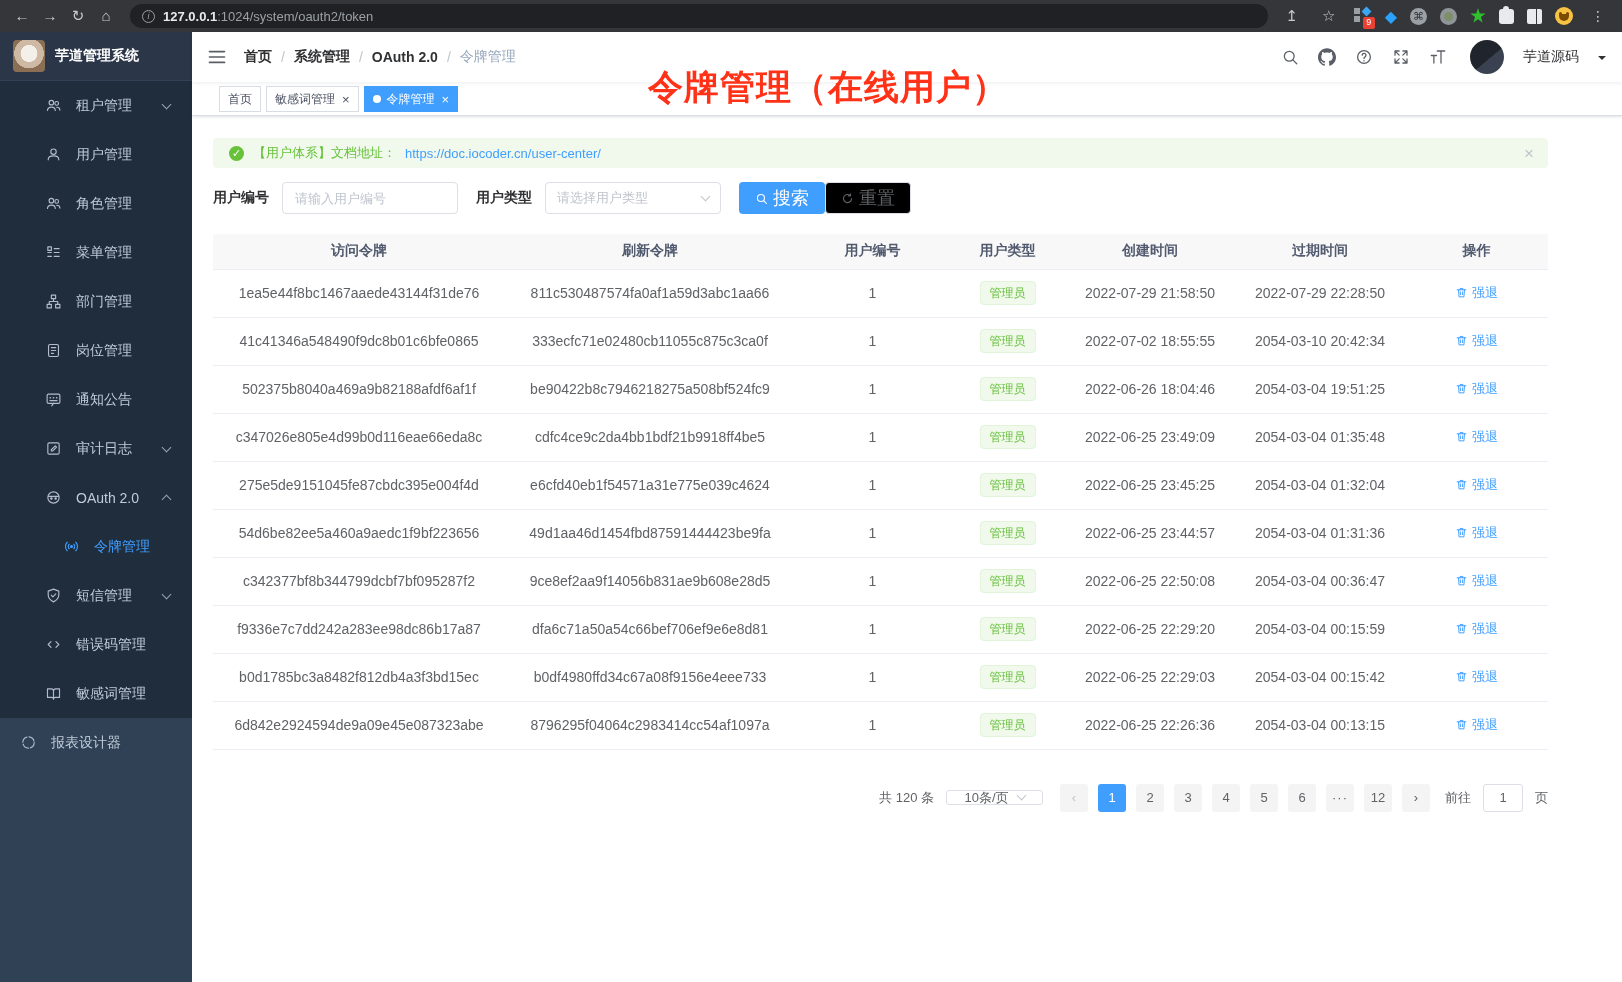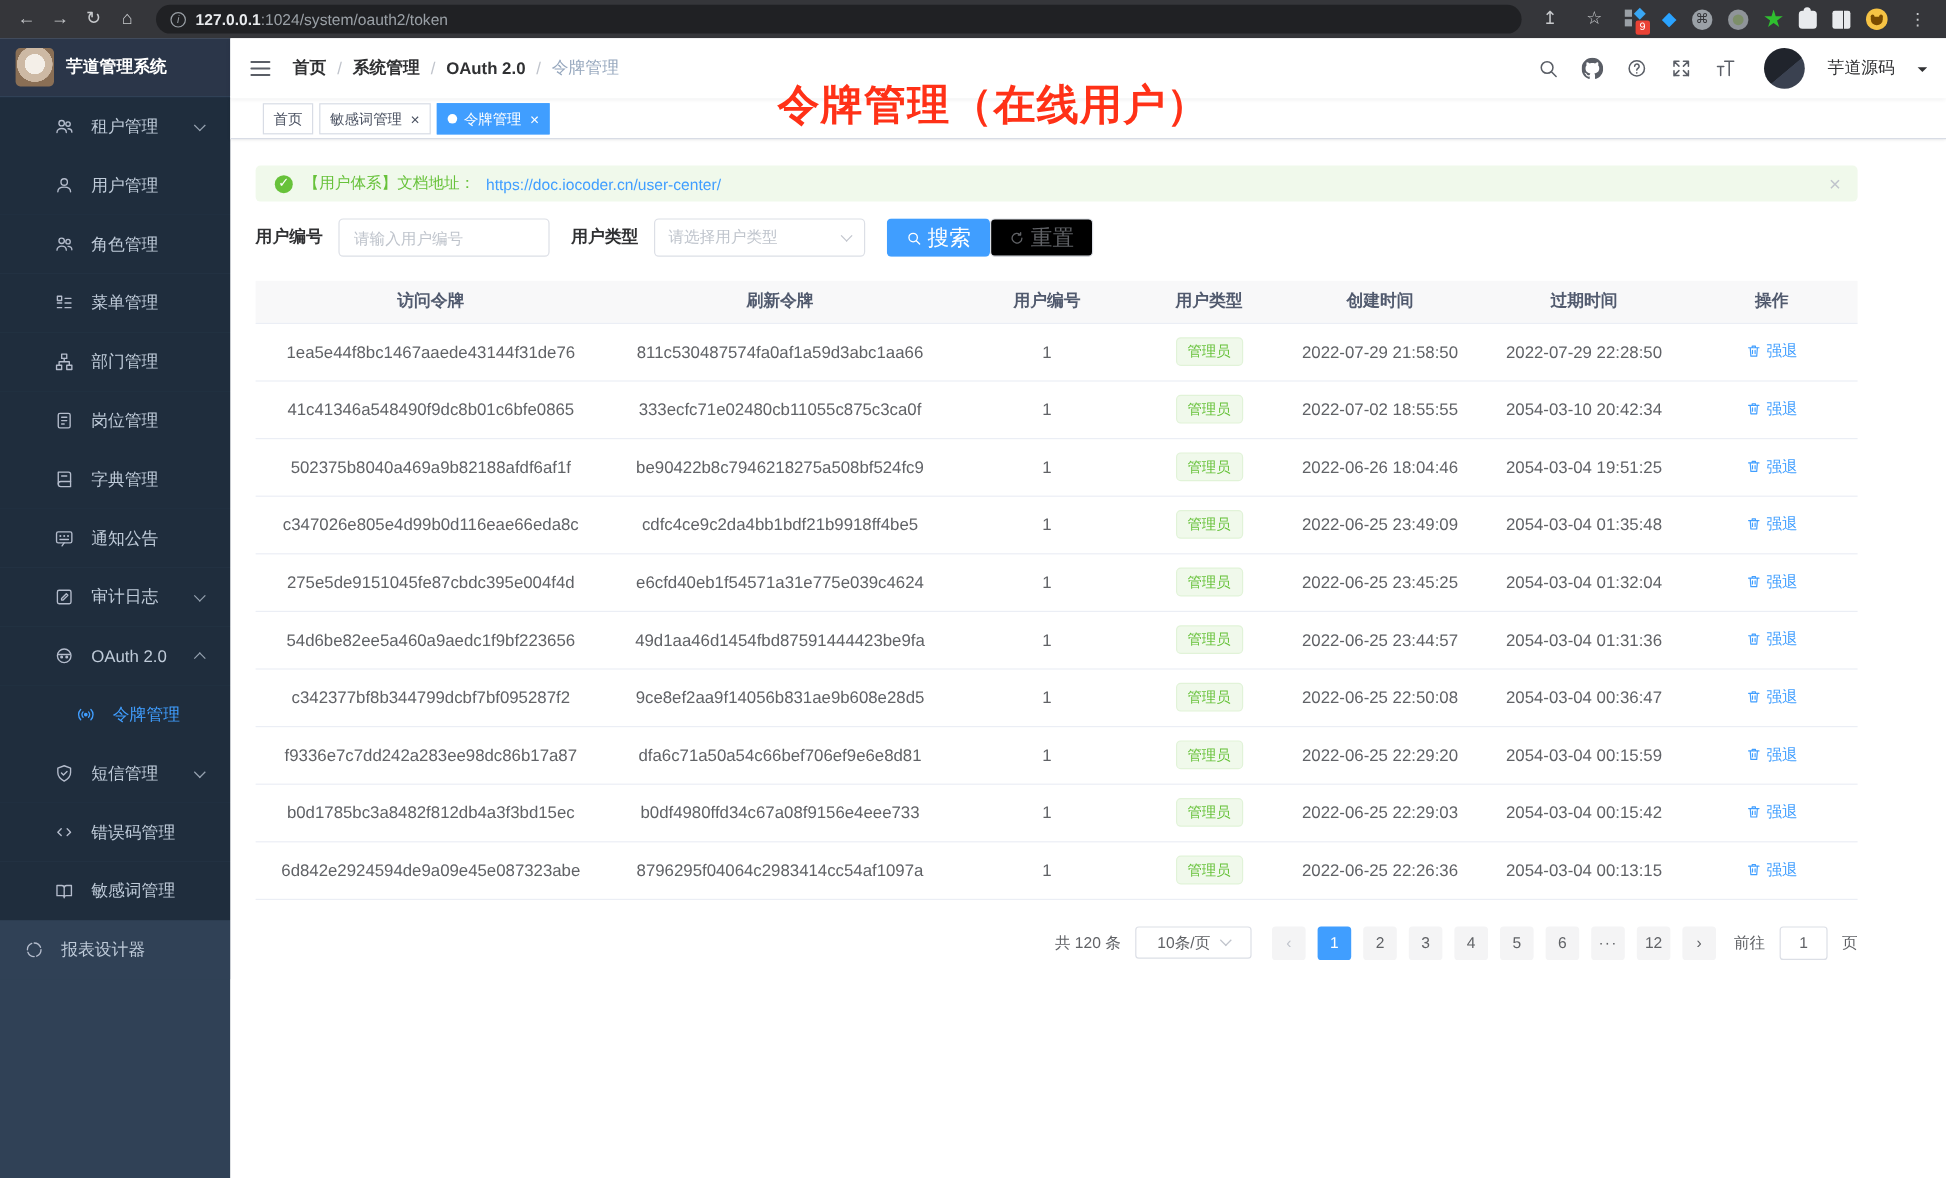--- a/index.html
+++ b/index.html
@@ -97,23 +97,23 @@
   .btn.primary{background:#409eff;color:#fff}
   .btn.plain{background:#000000;border-color:#dcdfe6;color:#606266;}
 
   table.tok{margin-top:20px;width:100%;border-collapse:collapse;table-layout:fixed}
   table.tok th{height:35px;background:#f8f8f9;color:#515a6e;font-weight:700;font-size:14px;text-align:center;border-bottom:1px solid #ebeef5}
   table.tok td{height:48px;text-align:center;font-size:14px;color:#606266;border-bottom:1px solid #ebeef5;overflow:hidden;white-space:nowrap}
   .badge{display:inline-block;height:24px;line-height:22px;padding:0 9px;background:#f0f9eb;border:1px solid #e1f3d8;color:#67c23a;border-radius:4px;font-size:12px}
   .kick{color:#409eff;font-size:13px;display:inline-flex;align-items:center;gap:4px;cursor:pointer}
   .kick-ic svg{width:13px;height:13px;fill:none;stroke:currentColor;stroke-width:1.8;stroke-linecap:round;stroke-linejoin:round;display:block}
 
-  .pagination{margin-top:22px;display:flex;align-items:center;justify-content:flex-end;font-size:13px;color:#606266}
+  .pagination{margin-top:34px;display:flex;align-items:center;justify-content:flex-end;font-size:13px;color:#606266}
   .total{margin-right:12px}
-  .size-select{width:97px;height:27px;border:1px solid #dcdfe6;border-radius:3px;display:flex;align-items:center;justify-content:center;gap:9px;color:#606266;margin-right:12px;cursor:pointer}
+  .size-select{width:97px;height:15px;border:1px solid #dcdfe6;border-radius:3px;display:flex;align-items:center;justify-content:center;gap:9px;color:#606266;margin-right:12px;cursor:pointer}
   .pager{display:flex;align-items:center}
   .pbtn{min-width:28px;height:28px;line-height:28px;text-align:center;background:#f4f4f5;border-radius:3px;margin:0 5px;font-size:13px;color:#606266;cursor:pointer;padding:0 4px}
   .pbtn.active{background:#409eff;color:#fff}
   .pbtn.prev{color:#c0c4cc}
   .pbtn.ell{letter-spacing:1px;color:#606266}
   .goto{display:flex;align-items:center;gap:12px;margin-left:10px}
   .goto-input{width:40px;height:28px;border:1px solid #dcdfe6;border-radius:3px;text-align:center;font-size:13px;color:#606266;outline:none;font-family:inherit}
 </style>
 </head>
 <body>
@@ -198,27 +198,20 @@
         </div>
         <div class="menu-item lv2">
           <span class="mi-icon"><svg viewBox="0 0 24 24">
               <rect x="5" y="3.5" width="14" height="17" rx="2"></rect>
               <path d="M9 8h6M9 12h6M9 16h3"></path>
             </svg></span>
           <span class="mi-label">岗位管理</span>
         </div>
         <div class="menu-item lv2">
           <span class="mi-icon"><svg viewBox="0 0 24 24">
-              <path d="M5 3.5h12a2.5 2.5 0 012.5 2.5v14.5H8a3 3 0 01-3-3z"></path>
-              <path d="M5 17.5a3 3 0 013-3h11.5M9 8h6"></path>
-            </svg></span>
-          <span class="mi-label">字典管理</span>
-        </div>
-        <div class="menu-item lv2">
-          <span class="mi-icon"><svg viewBox="0 0 24 24">
               <rect x="3" y="4.5" width="18" height="13" rx="2"></rect>
               <path d="M9.5 21l2.5-3.5"></path>
               <path d="M7.5 9.5h.01M12 9.5h.01M16.5 9.5h.01" stroke-width="2.4"></path>
               <path d="M7 13.5h10"></path>
             </svg></span>
           <span class="mi-label">通知公告</span>
         </div>
         <div class="menu-item lv2">
           <span class="mi-icon"><svg viewBox="0 0 24 24">
               <rect x="4" y="4" width="16" height="16" rx="2"></rect>

